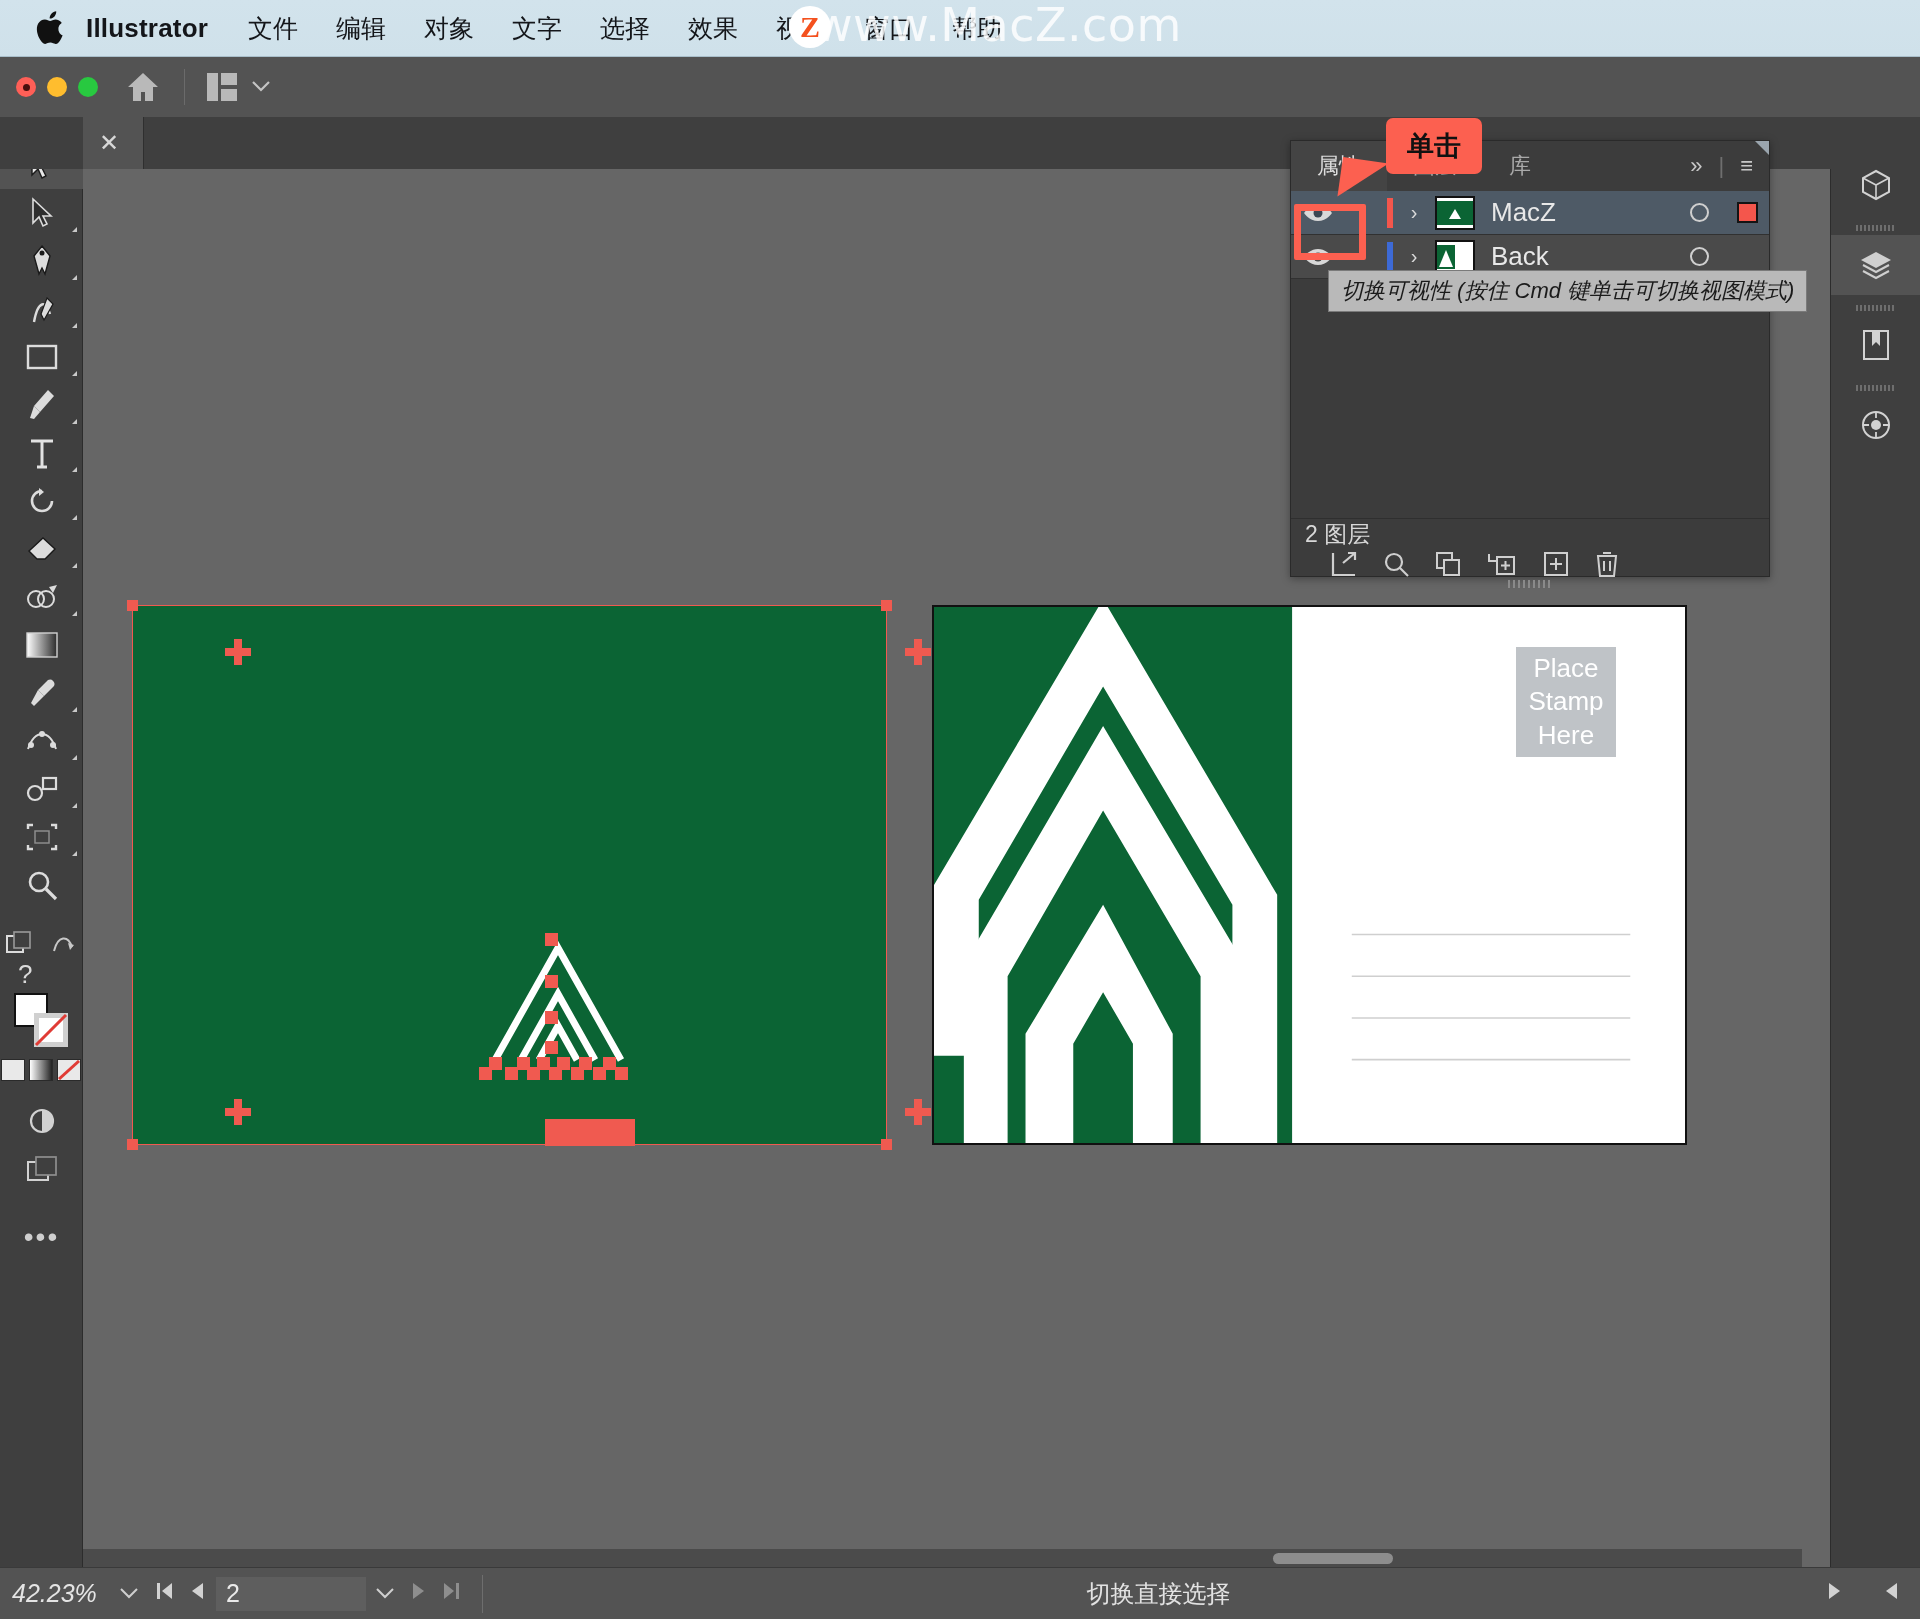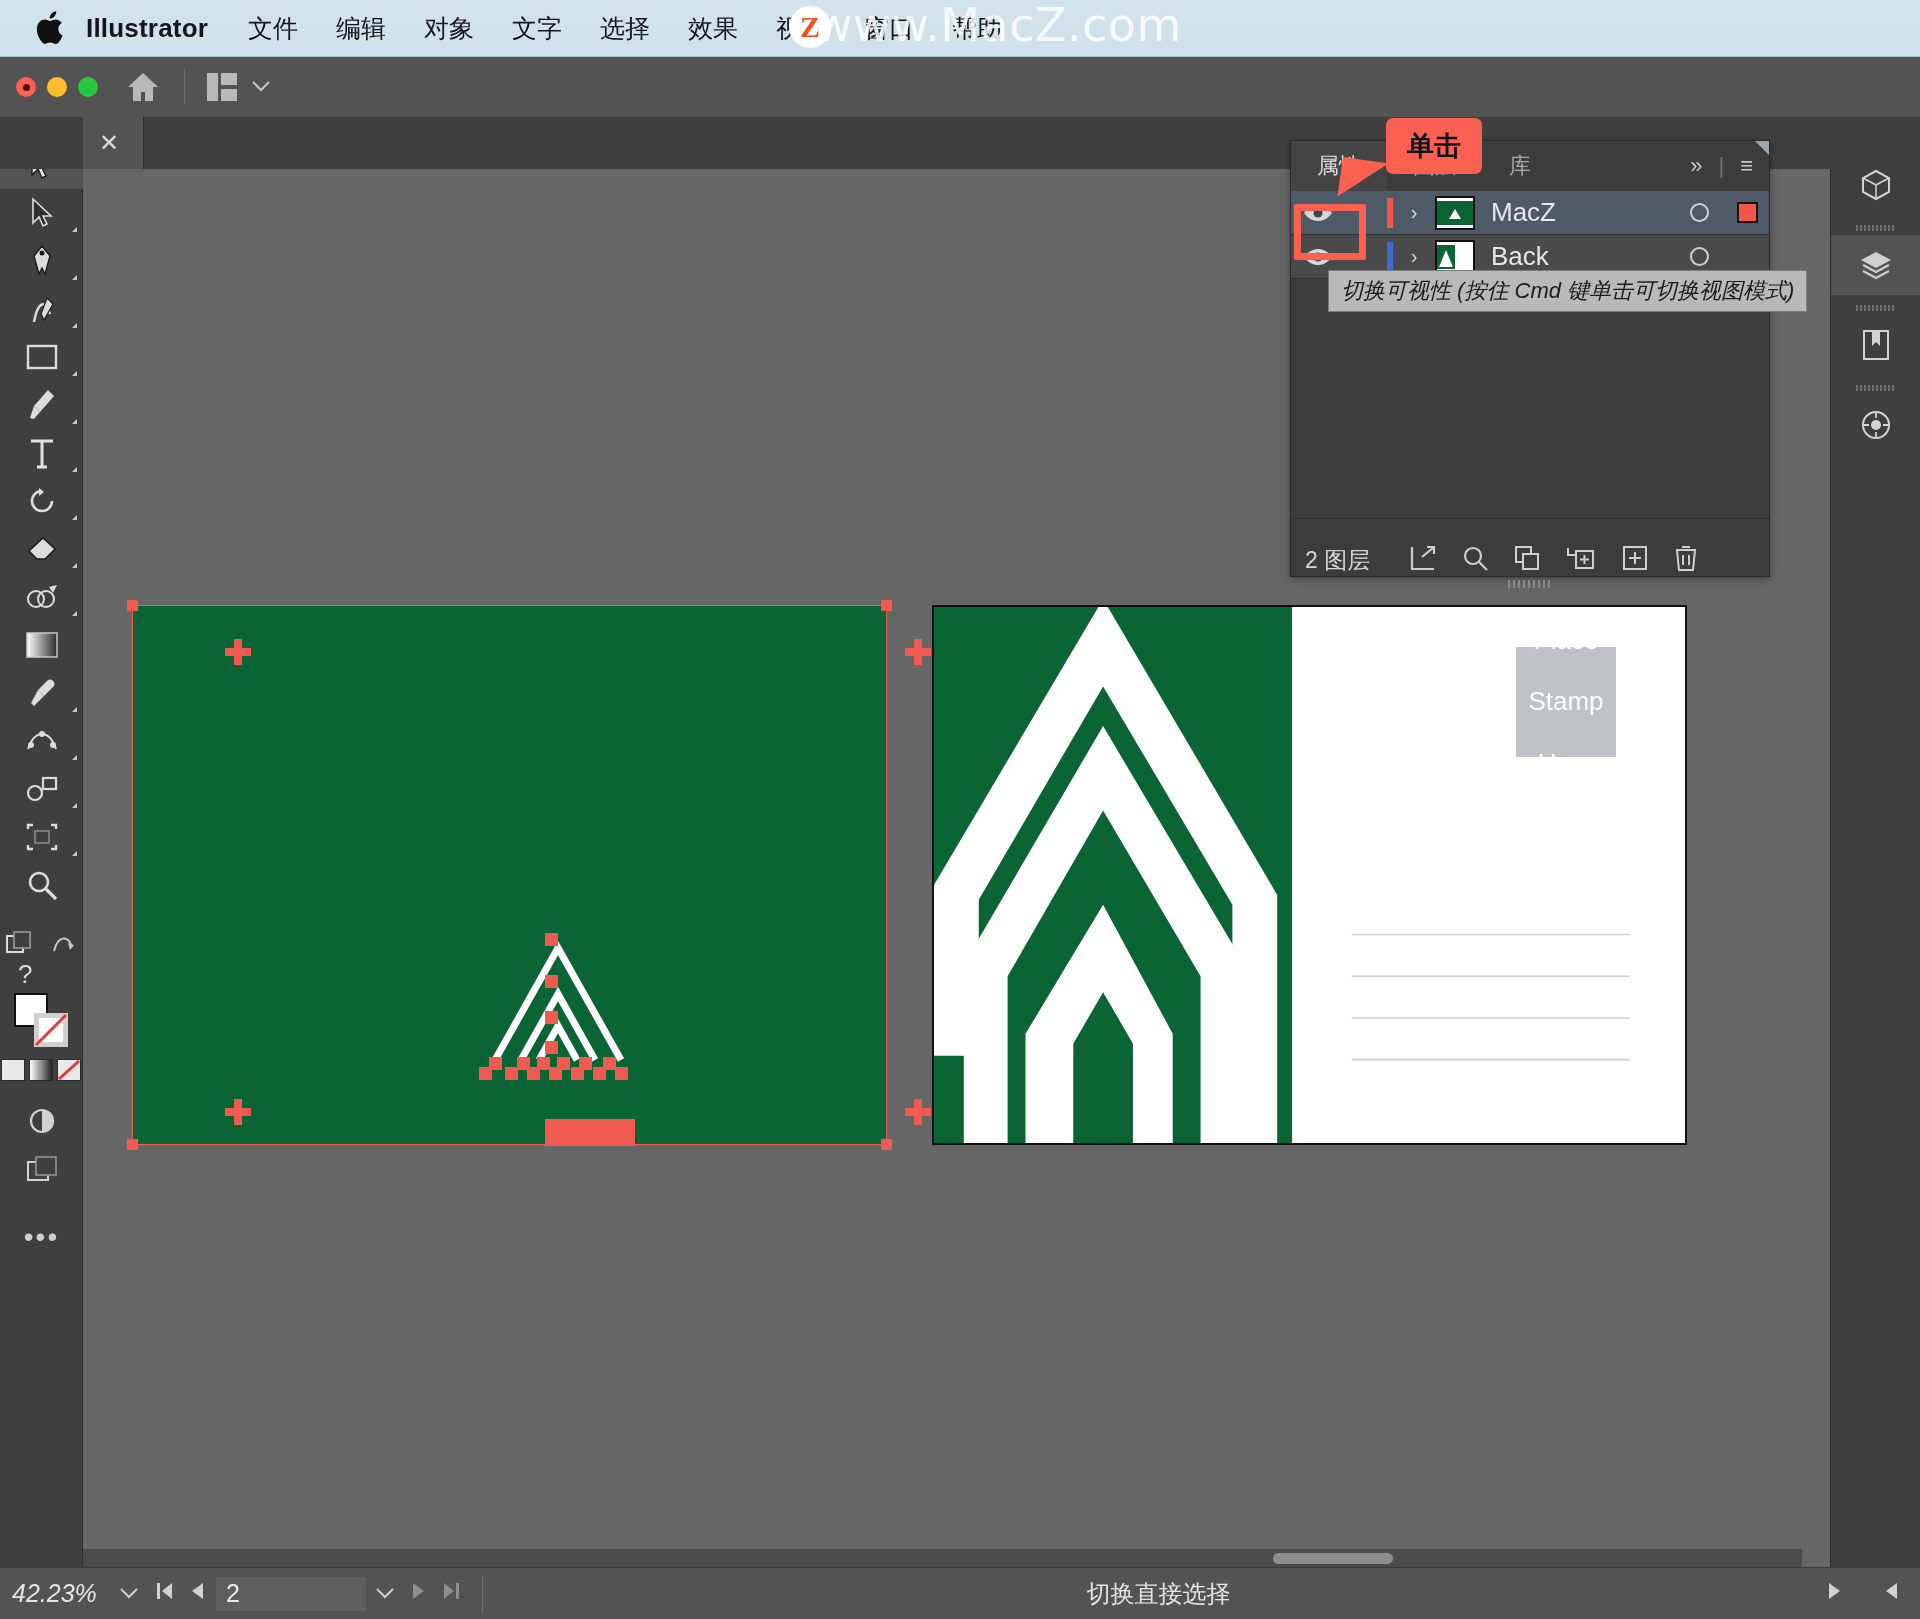--- a/index.html
+++ b/index.html
@@ -167,21 +167,21 @@
      display:flex; align-items:flex-end; justify-content:center; overflow:hidden; }
   .lr-name { flex: 1; font-size: 26px; color: #e8e8e8; padding-left: 16px; }
   .lr-target { width: 52px; display:flex; align-items:center; justify-content:center; }
   .lr-sw { width: 44px; display:flex; align-items:center; justify-content:center; }
   .dot-ring { width: 19px; height: 19px; border: 2px solid #cfcfcf; border-radius: 50%; }
   .sel-sq { width: 21px; height: 21px; background: #f4564c; border: 2px solid #141414; position: relative; }
   .corner-fold { position: absolute; right: 0; top: 0; width: 0; height: 0;
      border-top: 14px solid #9aa5ae; border-left: 14px solid transparent; }
   .panel-footer {
     position: absolute; left: 0; right: 0; bottom: 0; height: 58px;
-    display: flex; align-items: flex-end; border-top: 1px solid #2f2f2f;
+    display: flex; align-items: flex-start; border-top: 1px solid #2f2f2f; flex-direction: column;
   }
   .pf-count { font-size: 23px; color: #d8d8d8; padding-left: 14px; }
   .pf-icons { display: flex; align-items: center; gap: 26px; margin-left: 40px; color:#cfcfcf; }
   .panel-grip { position:absolute; left:0; right:0; bottom:-14px; height:12px;
     display:flex; align-items:center; justify-content:center; }
   .panel-grip i { width: 44px; height: 8px; display:block;
     background: repeating-linear-gradient(90deg,#8a8a8a 0 2px,transparent 2px 5px); }
 
   
   .callout {
@@ -535,21 +535,21 @@
           <path d="M30 540 L30 360 L170 120 L312 360 L312 540 L268 540 L268 372 L170 205 L74 372 L74 540 Z"></path>
           <path d="M0 452 L0 280 L170 -8 L345 290 L345 540 L300 540 L300 300 L170 80 L45 295 L45 452 Z"></path>
         </g>
         <g stroke="#cfcfcf" stroke-width="1.6">
           <line x1="420" y1="330" x2="700" y2="330"></line>
           <line x1="420" y1="372" x2="700" y2="372"></line>
           <line x1="420" y1="414" x2="700" y2="414"></line>
           <line x1="420" y1="456" x2="700" y2="456"></line>
         </g>
       </svg>
-      <div class="place-stamp" style="left:582px;top:40px;width:100px;height:110px;gap:28px;">
+      <div class="place-stamp" style="left:582px;top:40px;width:100px;height:110px;">
         <span>Place</span>
         <span>Stamp</span>
         <span>Here</span>
       </div>
     </div>
   </div>
 
   <div class="vscroll">
     <div class="vthumb"></div>
   </div>

